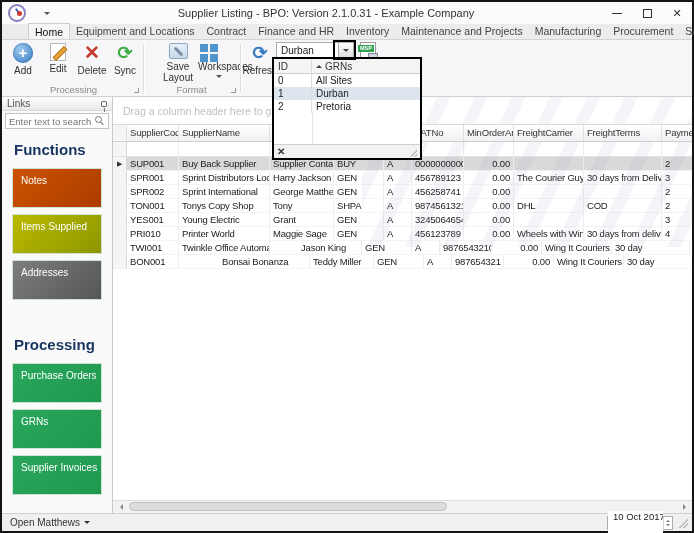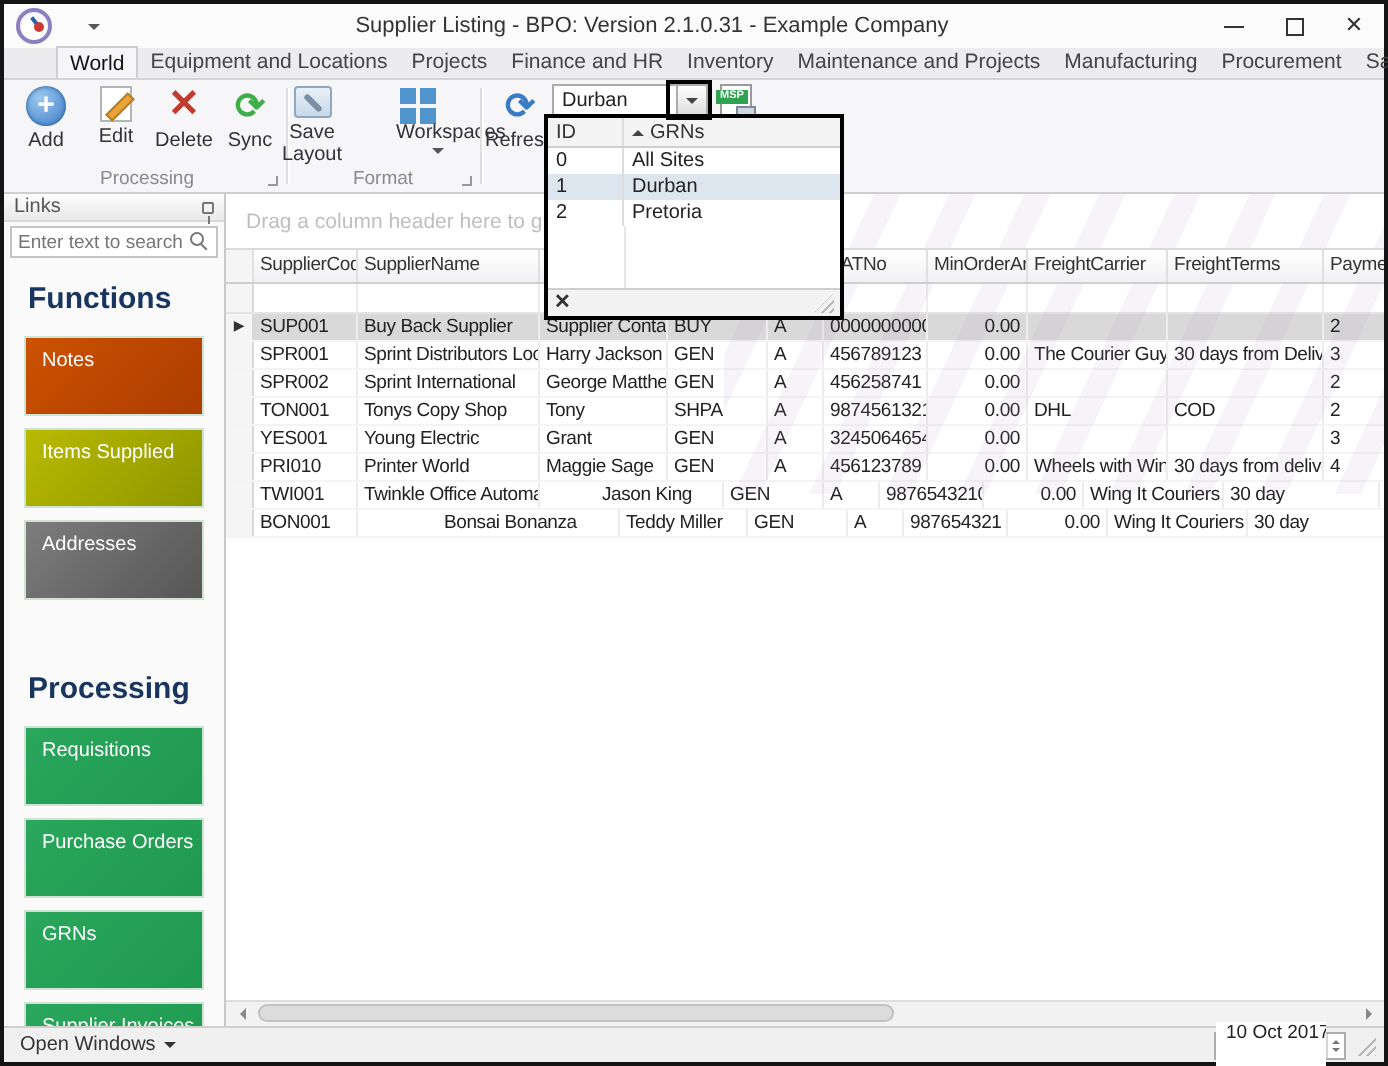--- a/index.html
+++ b/index.html
@@ -146,23 +146,23 @@
     <div class="winctl">
         <div class="ic-max"></div>
       </div>
     <div class="winctl">
         <div class="ic-close">✕</div>
       </div>
   </div>
 
   <div class="tabstrip">
     <div class="tabs">
-        <div class="tab active">World</div>
+        <div class="tab active">Home</div>
         <div class="tab">Equipment and Locations</div>
-        <div class="tab">Projects</div>
+        <div class="tab">Contract</div>
         <div class="tab">Finance and HR</div>
         <div class="tab">Inventory</div>
         <div class="tab">Maintenance and Projects</div>
         <div class="tab">Manufacturing</div>
         <div class="tab">Procurement</div>
         <div class="tab">Sales</div>
       </div>
 
   </div>
 
@@ -182,21 +182,21 @@
     <div class="rbtn" style="left:107px">
       <span class="ricon ic-sync">⟳</span>
       <span>Sync</span>
     </div>
     <div class="gcap" style="left:4px;width:135px">
       <span>Processing</span>
       <i class="launcher"></i>
     </div>
     <div class="rdivider" style="left:141px"></div>
 
-    <div class="rbtn" style="left:128px;width:52px">
+    <div class="rbtn" style="left:150px;width:52px">
       <span class="ricon ic-layout"></span>
       <span>Save Layout</span>
     </div>
     <div class="rbtn" style="left:196px;width:42px">
       <span class="ricon ic-grid"></span>
       <span>Workspaces</span>
       <br><span class="drop-arrow"></span>
     </div>
     <div class="gcap" style="left:143px;width:93px">
       <span>Format</span>
@@ -236,23 +236,20 @@
         <div class="tile" style="background: linear-gradient(135deg, rgb(204, 82, 0), rgb(172, 60, 0));">
           <span>Notes</span>
         </div>
         <div class="tile" style="background: linear-gradient(135deg, rgb(185, 186, 0), rgb(142, 150, 0));">
           <span>Items Supplied</span>
         </div>
         <div class="tile" style="background: linear-gradient(135deg, rgb(125, 125, 125), rgb(86, 86, 86));">
           <span>Addresses</span>
         </div>
         <div class="side-title">Processing</div>
-        <div class="tile" style="background: linear-gradient(135deg, rgb(42, 167, 92), rgb(31, 153, 80));">
-          <span>Requisitions</span>
-        </div>
         <div class="tile" style="background: linear-gradient(135deg, rgb(42, 167, 92), rgb(31, 153, 80));">
           <span>Purchase Orders</span>
         </div>
         <div class="tile" style="background: linear-gradient(135deg, rgb(42, 167, 92), rgb(31, 153, 80));">
           <span>GRNs</span>
         </div>
         <div class="tile" style="background: linear-gradient(135deg, rgb(42, 167, 92), rgb(31, 153, 80));">
           <span>Supplier Invoices</span>
         </div>
       </div>
@@ -433,21 +430,21 @@
       </div>
     <div class="p-fill"></div>
     <div class="p-foot">
       <span class="p-clear">✕</span>
       <span class="p-grip"></span>
     </div>
   </div>
 
   <div class="statusbar">
     <div class="ow">
-      <span>Open Windows</span>
+      <span>Open Matthews</span>
       <b></b>
     </div>
     <div class="dater">
       <input value="10 Oct 2017" style="">
       <div class="spin">
         <span class="up"></span>
         <span class="dn"></span>
       </div>
     </div>
     <div class="sgrip"></div>

